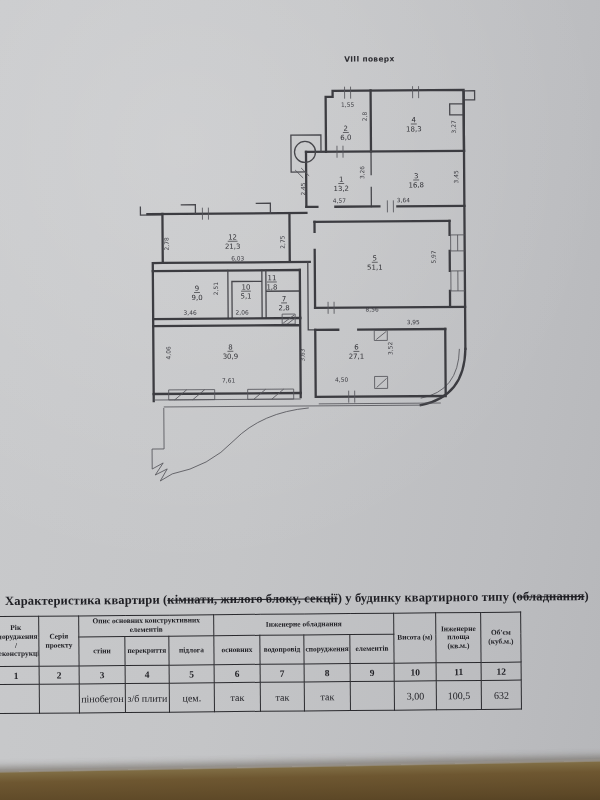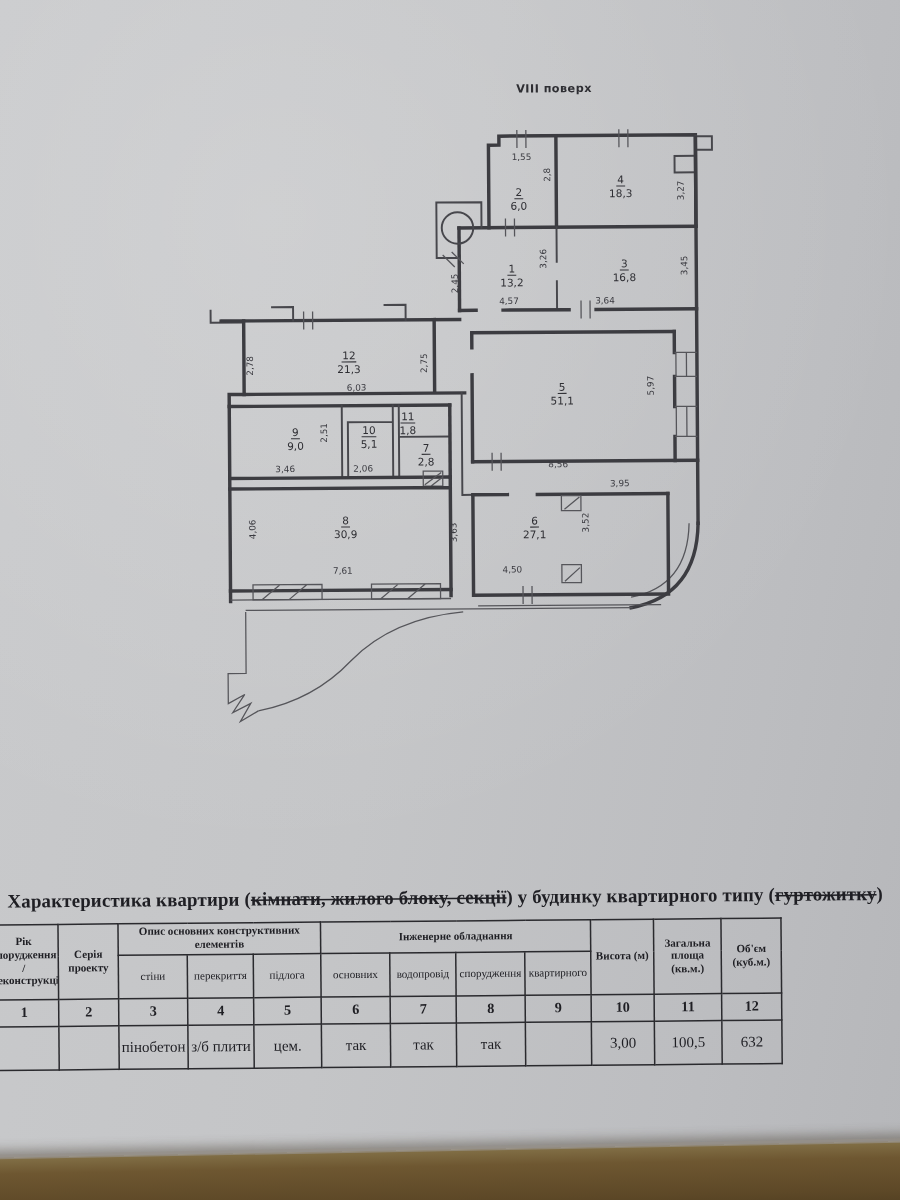--- a/index.html
+++ b/index.html
@@ -36,21 +36,21 @@
   table.chars{
     position:absolute;top:616px;left:-8px;width:528px;
     border-collapse:collapse;table-layout:fixed;
     color:#1f1f24;
   }
   table.chars td{
     border:1.1px solid #2a2a2e;text-align:center;vertical-align:middle;
     padding:1px 1px;overflow:hidden;
   }
   tr.gh td{font-size:7.4px;font-weight:bold;height:18px;line-height:1.15;}
-  tr.sh td{font-size:7.4px;font-weight:normal;height:26px;line-height:1.15;text-align:center;}
+  tr.sh td{font-size:7.4px;font-weight:bold;height:26px;line-height:1.15;text-align:center;}
   tr.num td{font-size:9.5px;font-weight:bold;height:15px;}
   tr.val td{font-size:10px;height:26px;margin-left:30px;}
 </style>
 </head>
 <body>
 
 <div class="paper"></div>
 
 <svg style="position:absolute;left:0;top:0;transform:rotate(-0.4deg);" width="600" height="590" viewBox="0 0 600 590">
   <g>
@@ -176,21 +176,21 @@
       <text class="rdim" x="413" y="325">3,95</text>
       <text class="rdim" x="170" y="352" transform="rotate(-90 170 352)">4,06</text>
       <text class="rdim" x="228" y="382">7,61</text>
       <text class="rdim" x="304" y="355" transform="rotate(-90 304 355)">3,63</text>
       <text class="rdim" x="392" y="349" transform="rotate(-90 392 349)">3,52</text>
       <text class="rdim" x="341" y="382">4,50</text>
     </g>
 </svg>
 
 <div class="bottom-block">
-  <div class="doc-title"><span>Характеристика квартири (</span><span class="struck">кімнати, жилого блоку, секції</span><span>) у будинку квартирного типу (</span><span class="struck">гуртожитку</span><span>)</span></div>
+  <div class="doc-title"><span>Характеристика квартири (</span><span class="struck">кімнати, жилого блоку, секції</span><span>) у будинку квартирного типу (</span><span class="struck">обладнання</span><span>)</span></div>
 
   <table class="chars">
     <colgroup>
       <col style="width:46px">
         <col style="width:40px">
         <col style="width:46px">
         <col style="width:44px">
       <col style="width:45px">
         <col style="width:46px">
         <col style="width:44px">
@@ -200,31 +200,31 @@
         <col style="width:45px">
         <col style="width:40px">
     </colgroup>
     <tbody>
         <tr class="gh">
       <td rowspan="2">Рік спорудження / реконструкції</td>
       <td rowspan="2">Серія проекту</td>
       <td colspan="3">Опис основних конструктивних елементів</td>
       <td colspan="4">Інженерне обладнання</td>
       <td rowspan="2">Висота (м)</td>
-      <td rowspan="2">Загальна площа (кв.м.)</td>
+      <td rowspan="2">Інженерне площа (кв.м.)</td>
       <td rowspan="2">Об'єм (куб.м.)</td>
     </tr>
     <tr class="sh">
       <td>стіни</td>
       <td>перекриття</td>
       <td>підлога</td>
       <td>основних</td>
       <td>водопровід</td>
       <td>спорудження</td>
-      <td>квартирного</td>
+      <td>елементів</td>
     </tr>
     <tr class="num">
       <td>1</td>
       <td>2</td>
       <td>3</td>
       <td>4</td>
       <td>5</td>
       <td>6</td>
       <td>7</td>
       <td>8</td>

